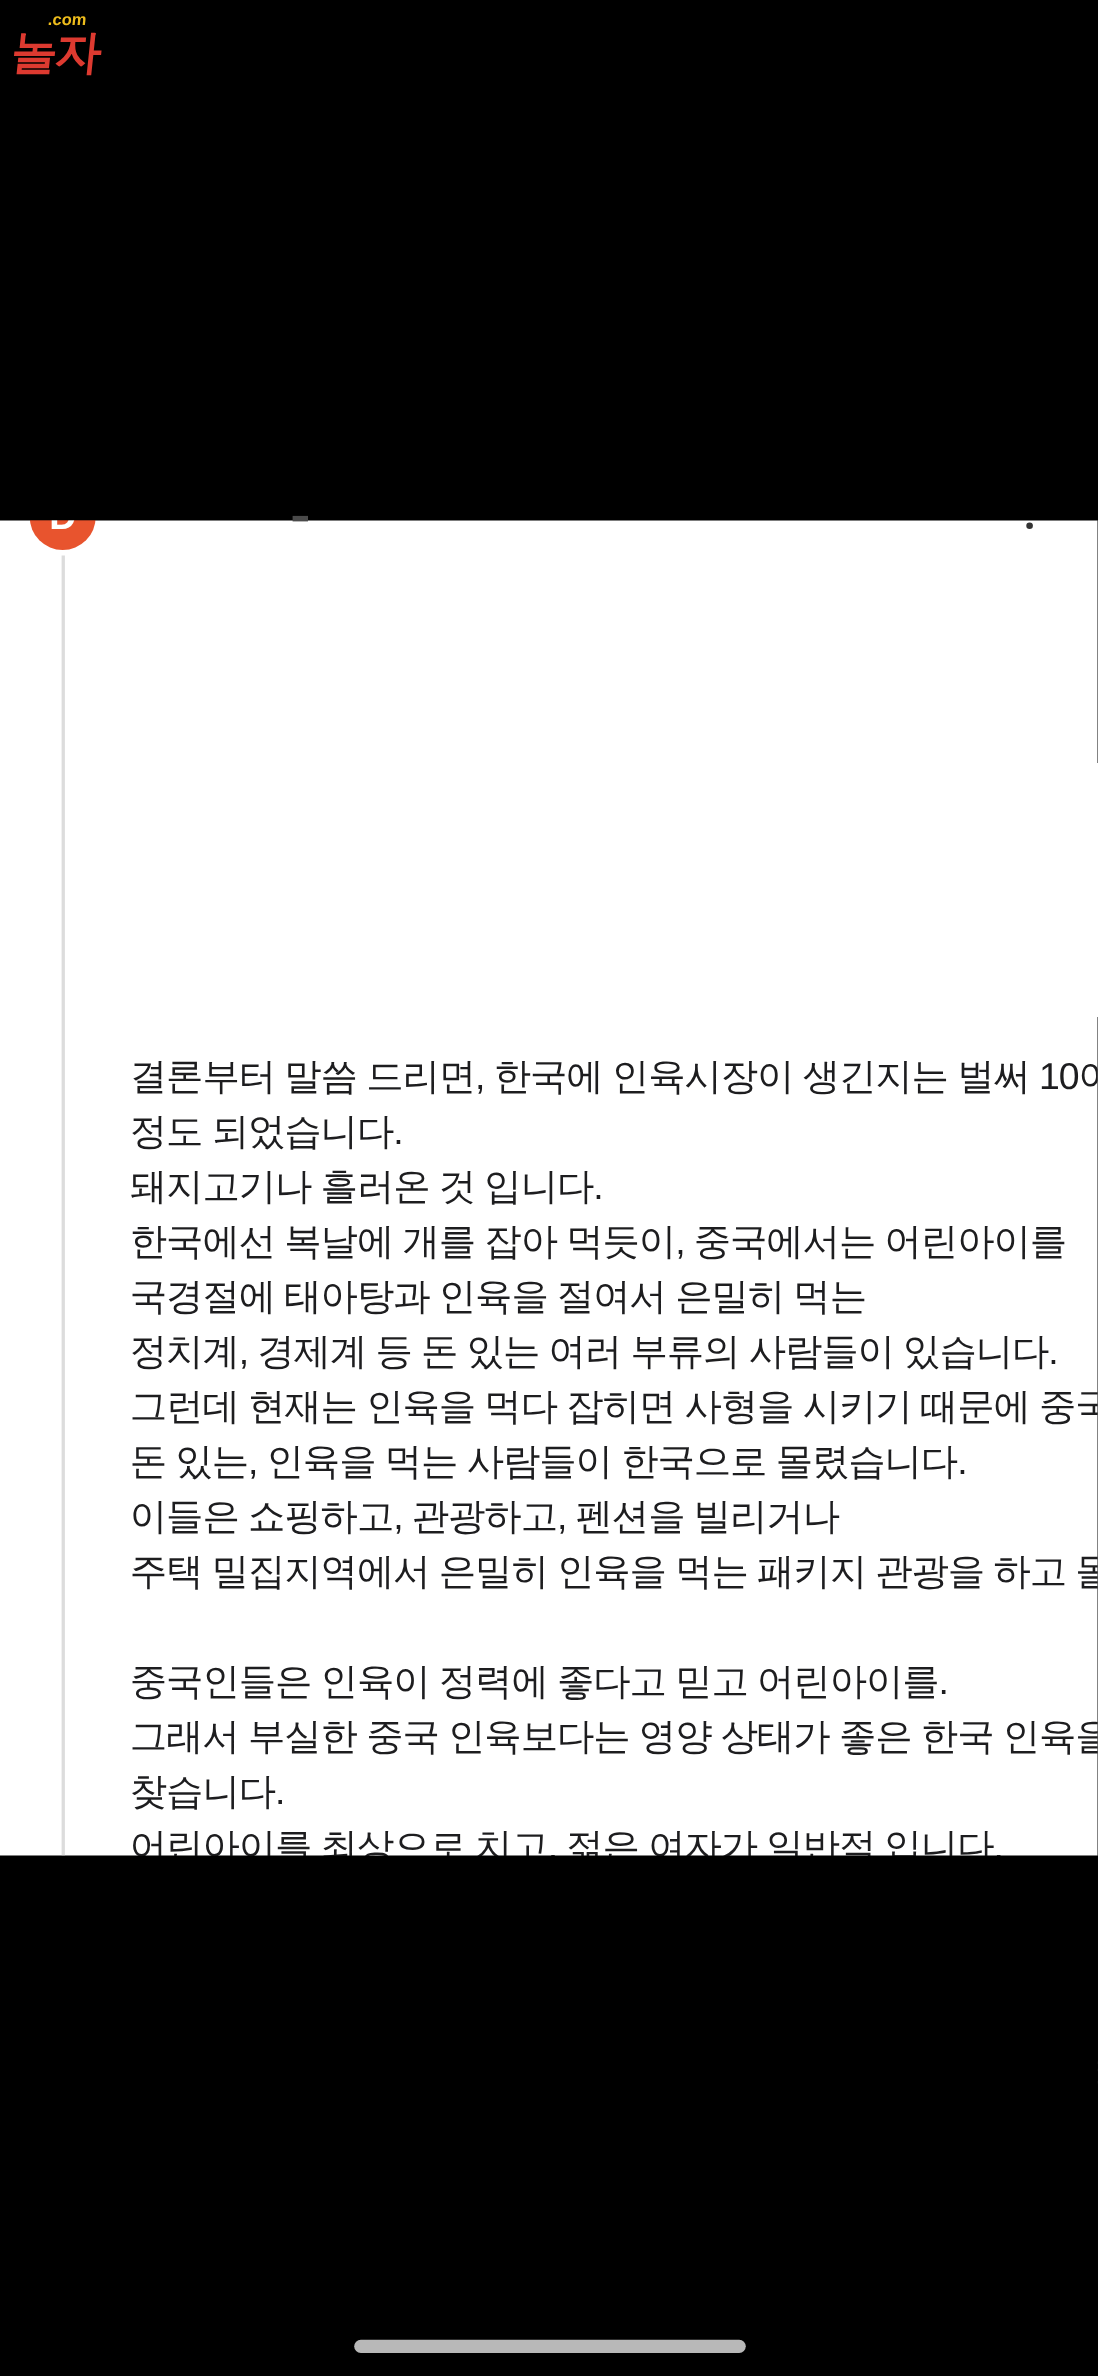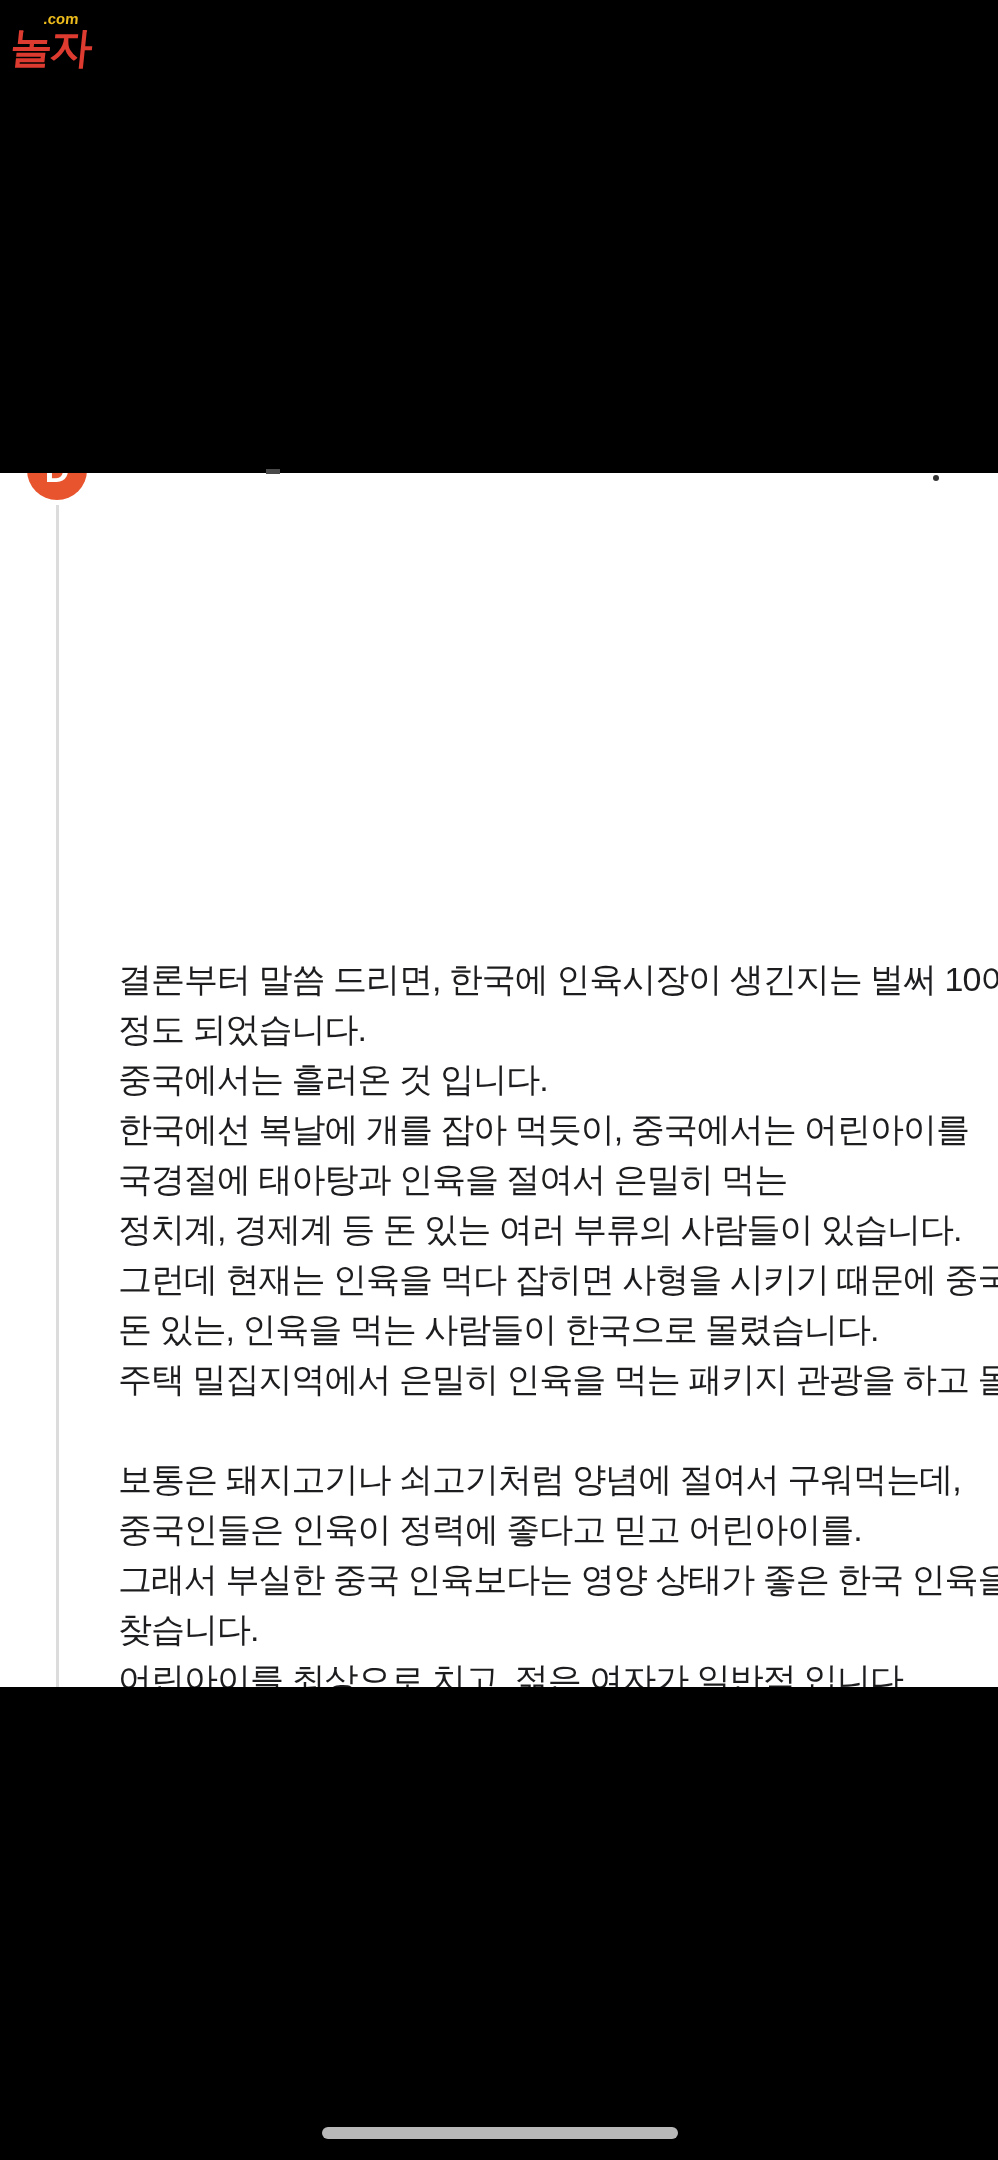--- a/index.html
+++ b/index.html
@@ -39,29 +39,29 @@
 </style>
 </head>
 <body>
 
 <div class="screen">
 
   <div class="content">
     <div class="comment-text">
       <div class="line">결론부터 말씀 드리면, 한국에 인육시장이 생긴지는 벌써 10여년</div>
       <div class="line">정도 되었습니다.</div>
-      <div class="line">중국에서는 흘러온 것 입니다.</div>
+      <div class="line">돼지고기나 흘러온 것 입니다.</div>
       <div class="line">한국에선 복날에 개를 잡아 먹듯이, 중국에서는 어린아이를</div>
       <div class="line">국경절에 태아탕과 인육을 절여서 은밀히 먹는</div>
       <div class="line">정치계, 경제계 등 돈 있는 여러 부류의 사람들이 있습니다.</div>
       <div class="line">그런데 현재는 인육을 먹다 잡히면 사형을 시키기 때문에 중국의</div>
       <div class="line">돈 있는, 인육을 먹는 사람들이 한국으로 몰렸습니다.</div>
+      <div class="line">이들은 쇼핑하고, 관광하고, 펜션을 빌리거나</div>
       <div class="line">주택 밀집지역에서 은밀히 인육을 먹는 패키지 관광을 하고 돌아</div>
       <div class="line"></div>
-      <div class="line">보통은 돼지고기나 쇠고기처럼 양념에 절여서 구워먹는데,</div>
       <div class="line">중국인들은 인육이 정력에 좋다고 믿고 어린아이를.</div>
       <div class="line">그래서 부실한 중국 인육보다는 영양 상태가 좋은 한국 인육을</div>
       <div class="line">찾습니다.</div>
       <div class="line">어린아이를 최상으로 치고, 젊은 여자가 일반적 입니다.</div>
       <div class="line">한국은 인육을 많이 만들 수 없기 때문에 남자 인육도</div>
       <div class="line">30대까지는 비싸게 받을 수 있다고 합니다.</div>
       <div class="line">대놓고</div>
       <div class="line">"중국 인육보다 한국 인육이 더 맛있고 정력에 좋다" 라고 하는</div>
       <div class="line">중국인도 있었습니다.</div>
       <div class="line">한국 사람이 돼지고기 먹을 때와 똑같이,</div>

